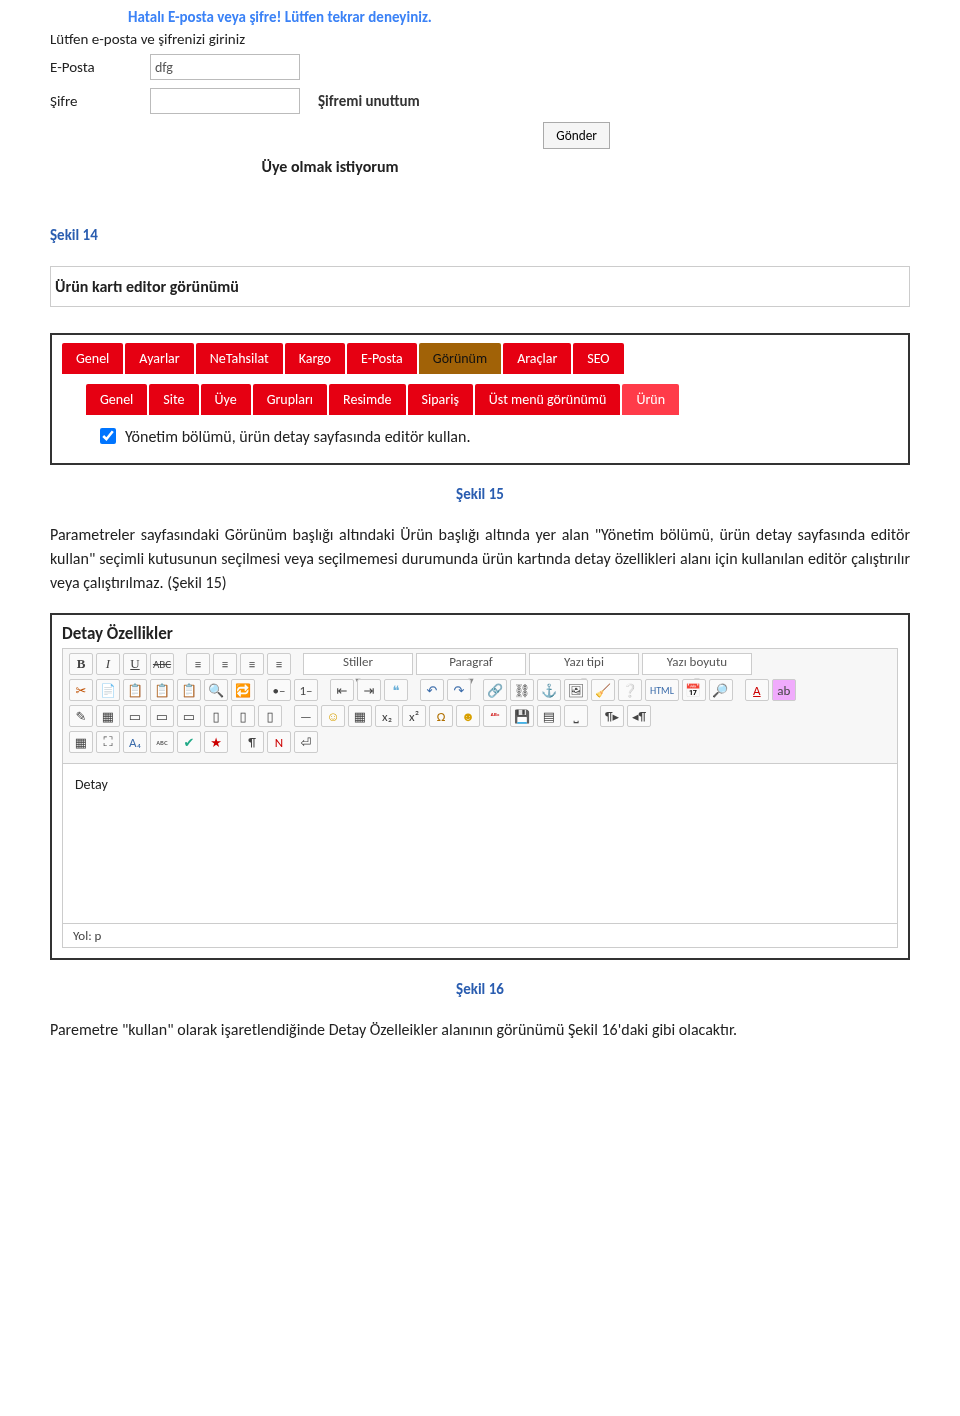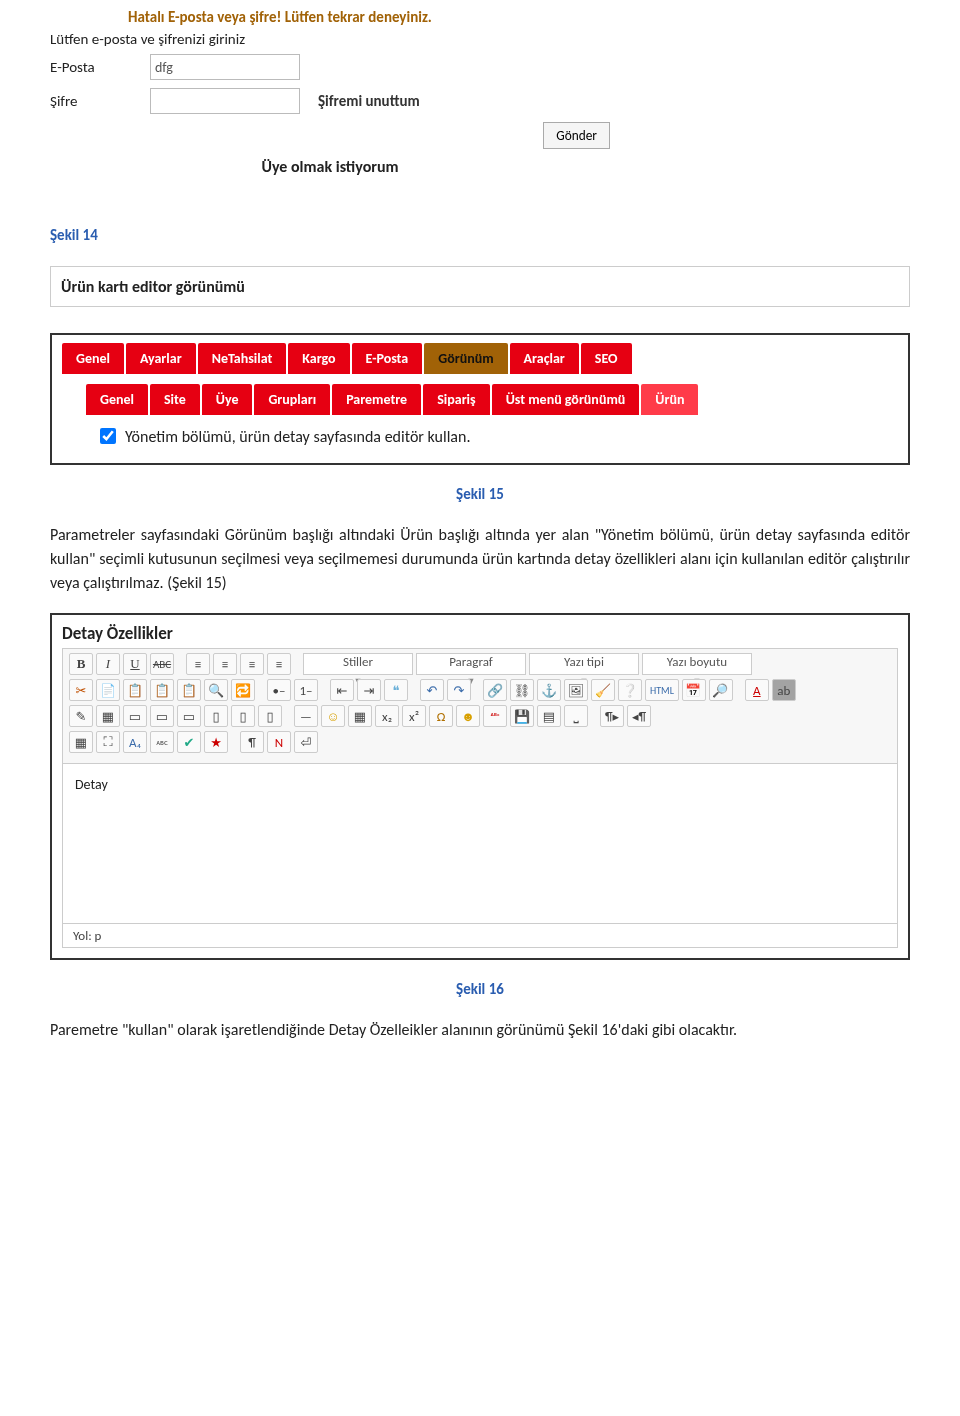--- a/index.html
+++ b/index.html
@@ -9,21 +9,21 @@
     font-family: Calibri, Arial, sans-serif;
     font-size: 15px;
     color: #222;
     background: #fff;
     width: 960px;
   }
   .wrap { padding: 0 50px 30px 50px; }
 
   
   .login-box { padding-top: 8px; margin-left: 0; }
-  .login-error { color: #a16207; font-weight: bold; font-size: 15px; margin: 0 0 4px 78px; }
+  .login-error { color: #3b82f6; font-weight: bold; font-size: 15px; margin: 0 0 4px 78px; }
   .login-prompt { font-size: 15px; margin-bottom: 6px; }
   .login-row { display: flex; align-items: center; margin-bottom: 8px; }
   .login-row .lbl { width: 100px; font-size: 15px; }
   .login-row input[type=text], .login-row input[type=password] {
     border: 1px solid #bbb; height: 22px; width: 150px; padding: 12px 4px;
     font-family: inherit; font-size: 14px; color: #555;
   }
   .login-row .forgot { margin-left: 18px; font-weight: bold; font-size: 15px; color: #333; }
   .captcha-fieldset {
     border: 1px solid #999; padding: 6px 10px 10px 10px; margin: 4px 0 6px 0; width: 550px;
@@ -43,30 +43,30 @@
   .submit-row { text-align: right; width: 560px; margin-top: 6px; }
   .submit-row button {
     border: 1px solid #aaa; background: #f5f5f5; padding: 4px 12px; font-family: inherit;
   }
   .signup { text-align: center; width: 560px; font-weight: bold; font-size: 16px; margin-top: 8px; }
 
   .caption { color: #2a5db0; font-weight: bold; font-size: 15px; margin: 50px 0 22px 0; }
   .caption-center { color: #2a5db0; font-weight: bold; font-size: 15px; text-align: center; margin: 20px auto; }
 
   .section-title-box {
-    border: 1px solid #ccc; padding: 10px 10px; font-weight: bold; font-size: 16px;
+    border: 1px solid #ccc; padding: 10px 4px; font-weight: bold; font-size: 16px;
     background: #fff; margin-bottom: 26px;
   }
 
   
   .tabs-figure { border: 2px solid #333; padding: 8px 10px 16px 10px; margin-bottom: 8px; }
   .tab-row { display: flex; gap: 2px; margin-bottom: 10px; }
   .tab-row.inner { margin-left: 24px; }
   .tab {
-    background: #e60012; color: #fff; font-weight: bold; font-size: 14px;
+    background: #e60012; color: #fff; font-weight: normal; font-size: 14px;
     padding: 7px 14px; border-top-left-radius: 2px; border-top-right-radius: 2px;
     display: inline-block;
   }
   .tab.sel-gorunum { background: #a16207; color: #111; }
   .tab.sel-urun { background: #ff3b49; }
   .cb-row { margin: 8px 0 0 34px; font-size: 16px; display: flex; align-items: center; gap: 6px; }
   .cb-row input { width: 16px; height: 16px; }
 
   .body-text { font-size: 16px; line-height: 1.5; margin: 8px 0 18px 0; text-align: justify; }
 
@@ -133,21 +133,21 @@
       <span class="tab">E-Posta</span>
       <span class="tab sel-gorunum">Görünüm</span>
       <span class="tab">Araçlar</span>
       <span class="tab">SEO</span>
     </div>
     <div class="tab-row inner">
       <span class="tab">Genel</span>
       <span class="tab">Site</span>
       <span class="tab">Üye</span>
       <span class="tab">Grupları</span>
-      <span class="tab">Paremetre</span>
+      <span class="tab">Resimde</span>
       <span class="tab">Sipariş</span>
       <span class="tab">Üst menü görünümü</span>
       <span class="tab sel-urun">Ürün</span>
     </div>
     <div class="cb-row">
       <input type="checkbox" checked="" style="">
       <span>Yönetim bölümü, ürün detay sayfasında editör kullan.</span>
     </div>
   </div>
 
@@ -211,21 +211,21 @@
         <span class="tb-btn">⛓</span>
         <span class="tb-btn" style="color:#3b6caa">⚓</span>
         <span class="tb-btn">🖼</span>
         <span class="tb-btn">🧹</span>
         <span class="tb-btn" style="color:#3b6caa">❔</span>
         <span class="tb-btn tb-html">HTML</span>
         <span class="tb-btn">📅</span>
         <span class="tb-btn">🔎</span>
         <span class="tb-sep"></span>
         <span class="tb-btn" style="color:#c00;text-decoration:underline">A</span>
-        <span class="tb-btn" style="background:#a3a3a3">ab</span>
+        <span class="tb-btn" style="background:#f0abfc">ab</span>
       </div>
 
       <div class="tb-row">
         <span class="tb-btn">✎</span>
         <span class="tb-btn">▦</span>
         <span class="tb-btn">▭</span>
         <span class="tb-btn">▭</span>
         <span class="tb-btn">▭</span>
         <span class="tb-btn">▯</span>
         <span class="tb-btn">▯</span>

